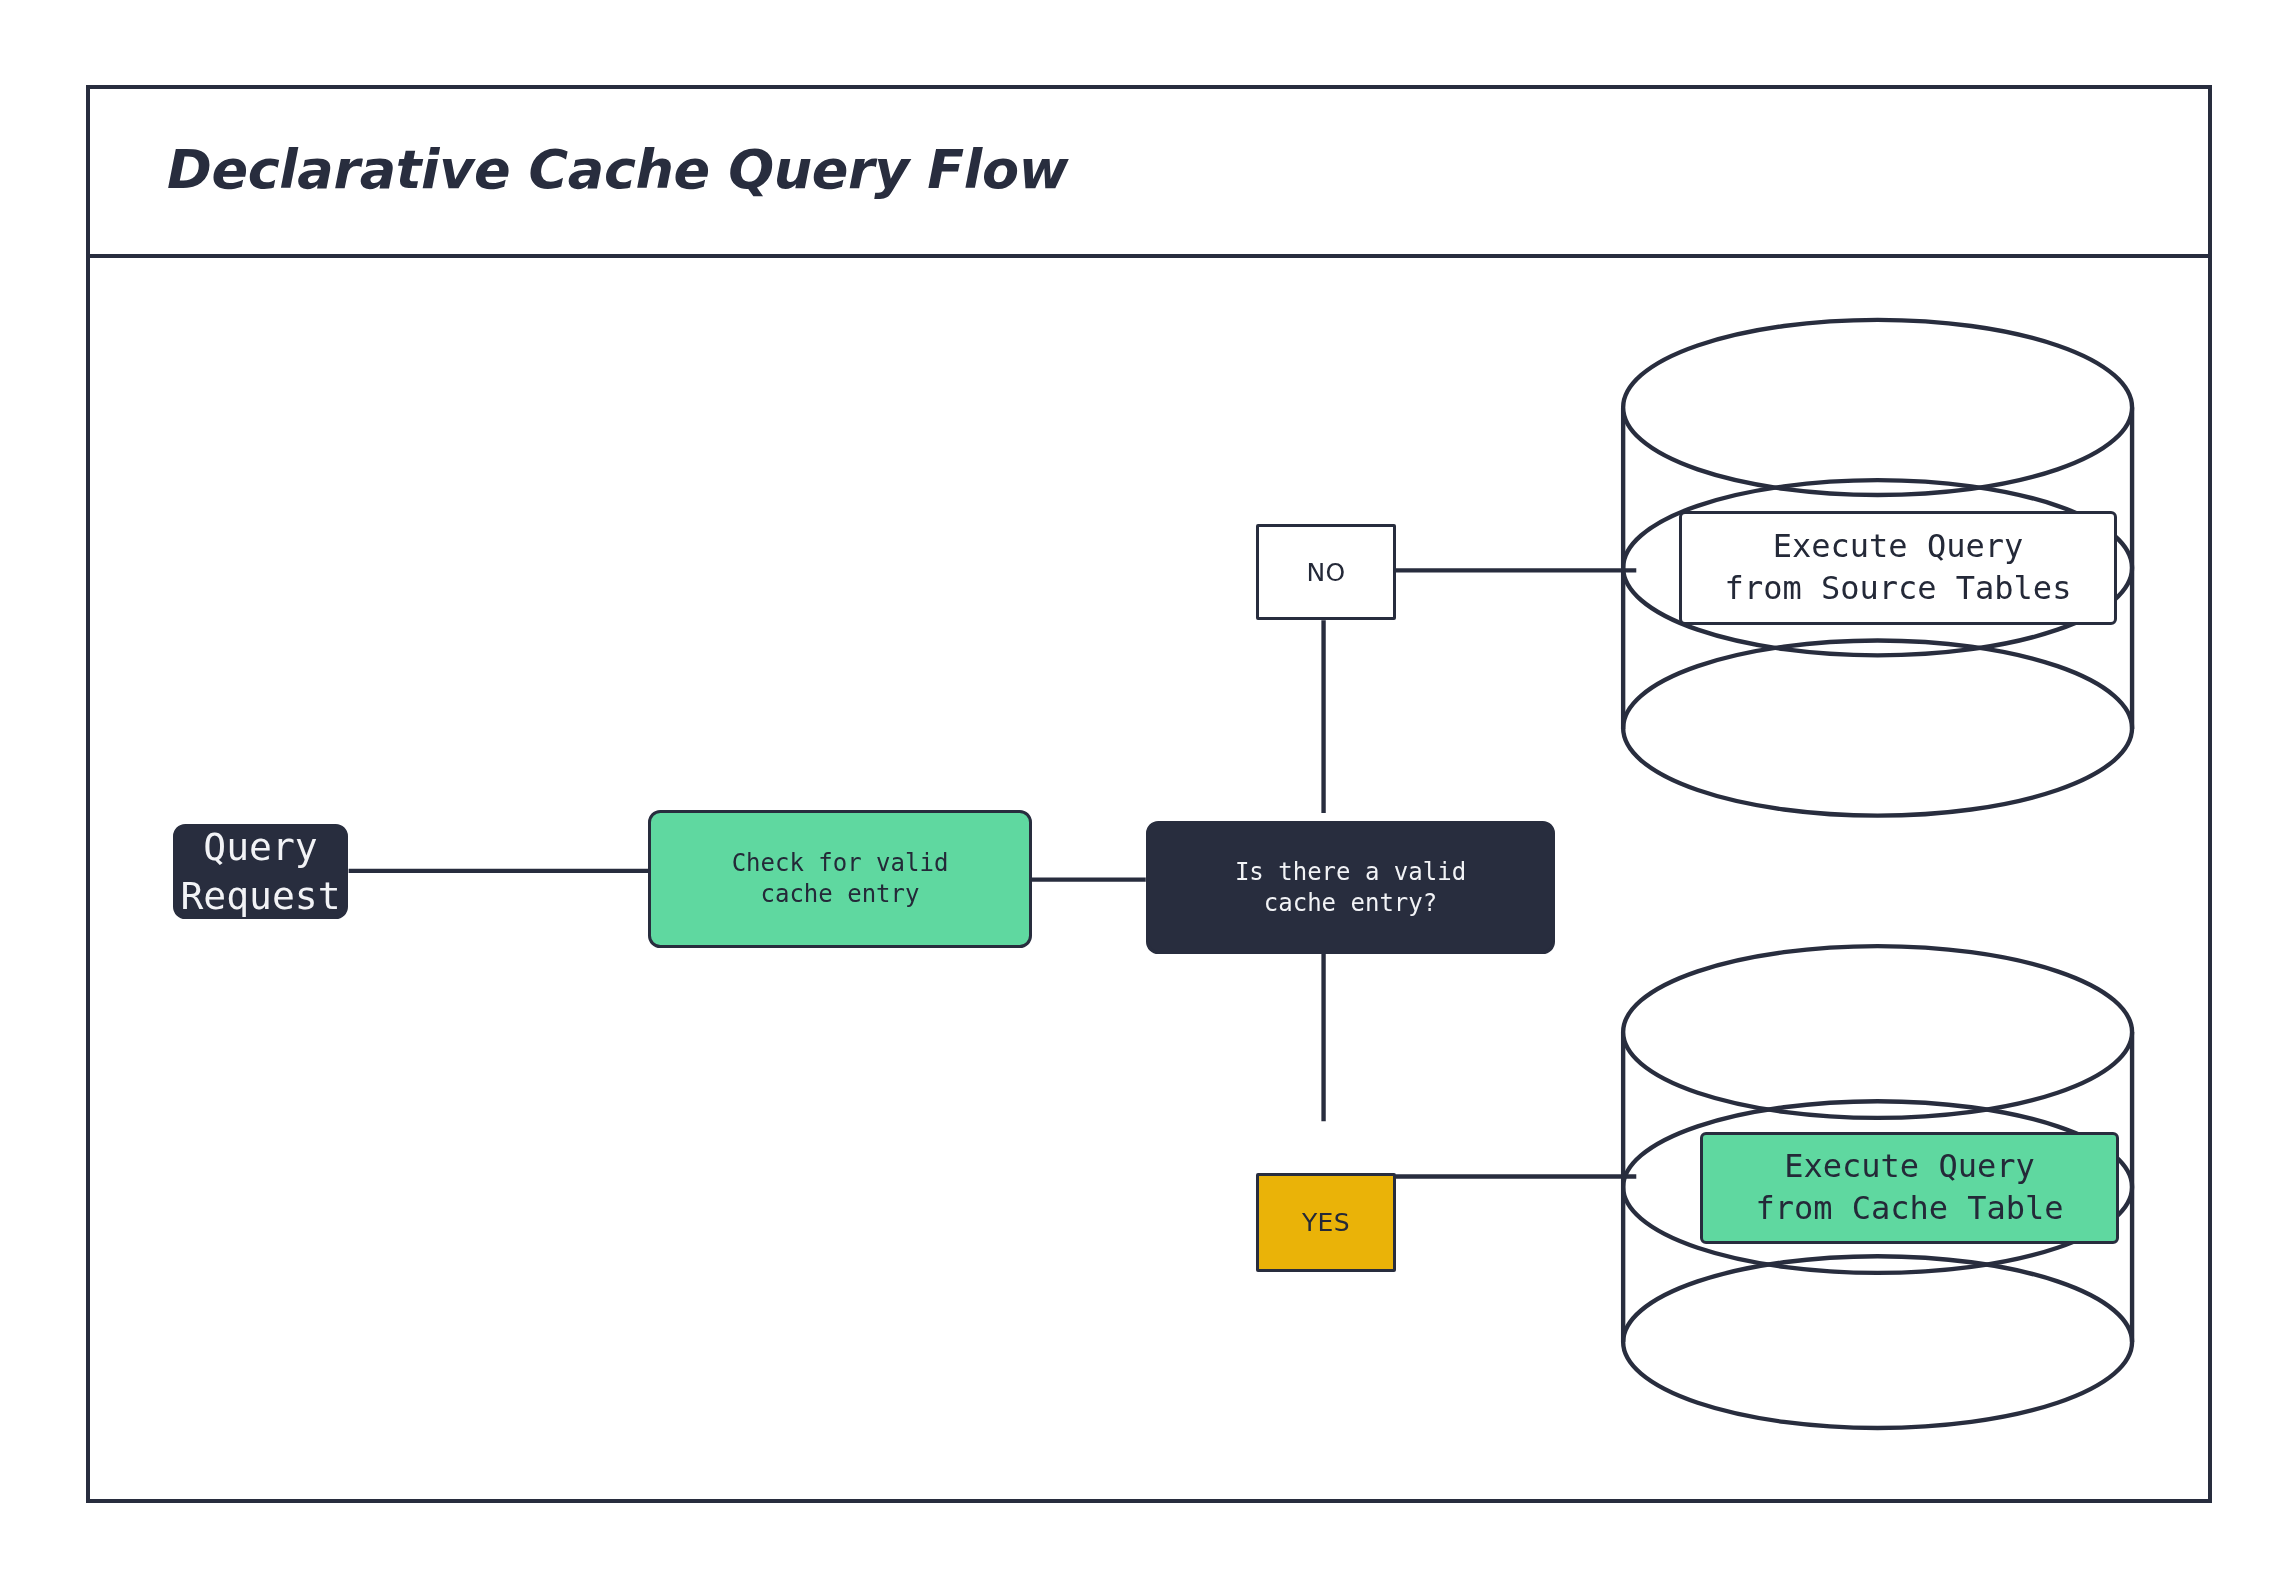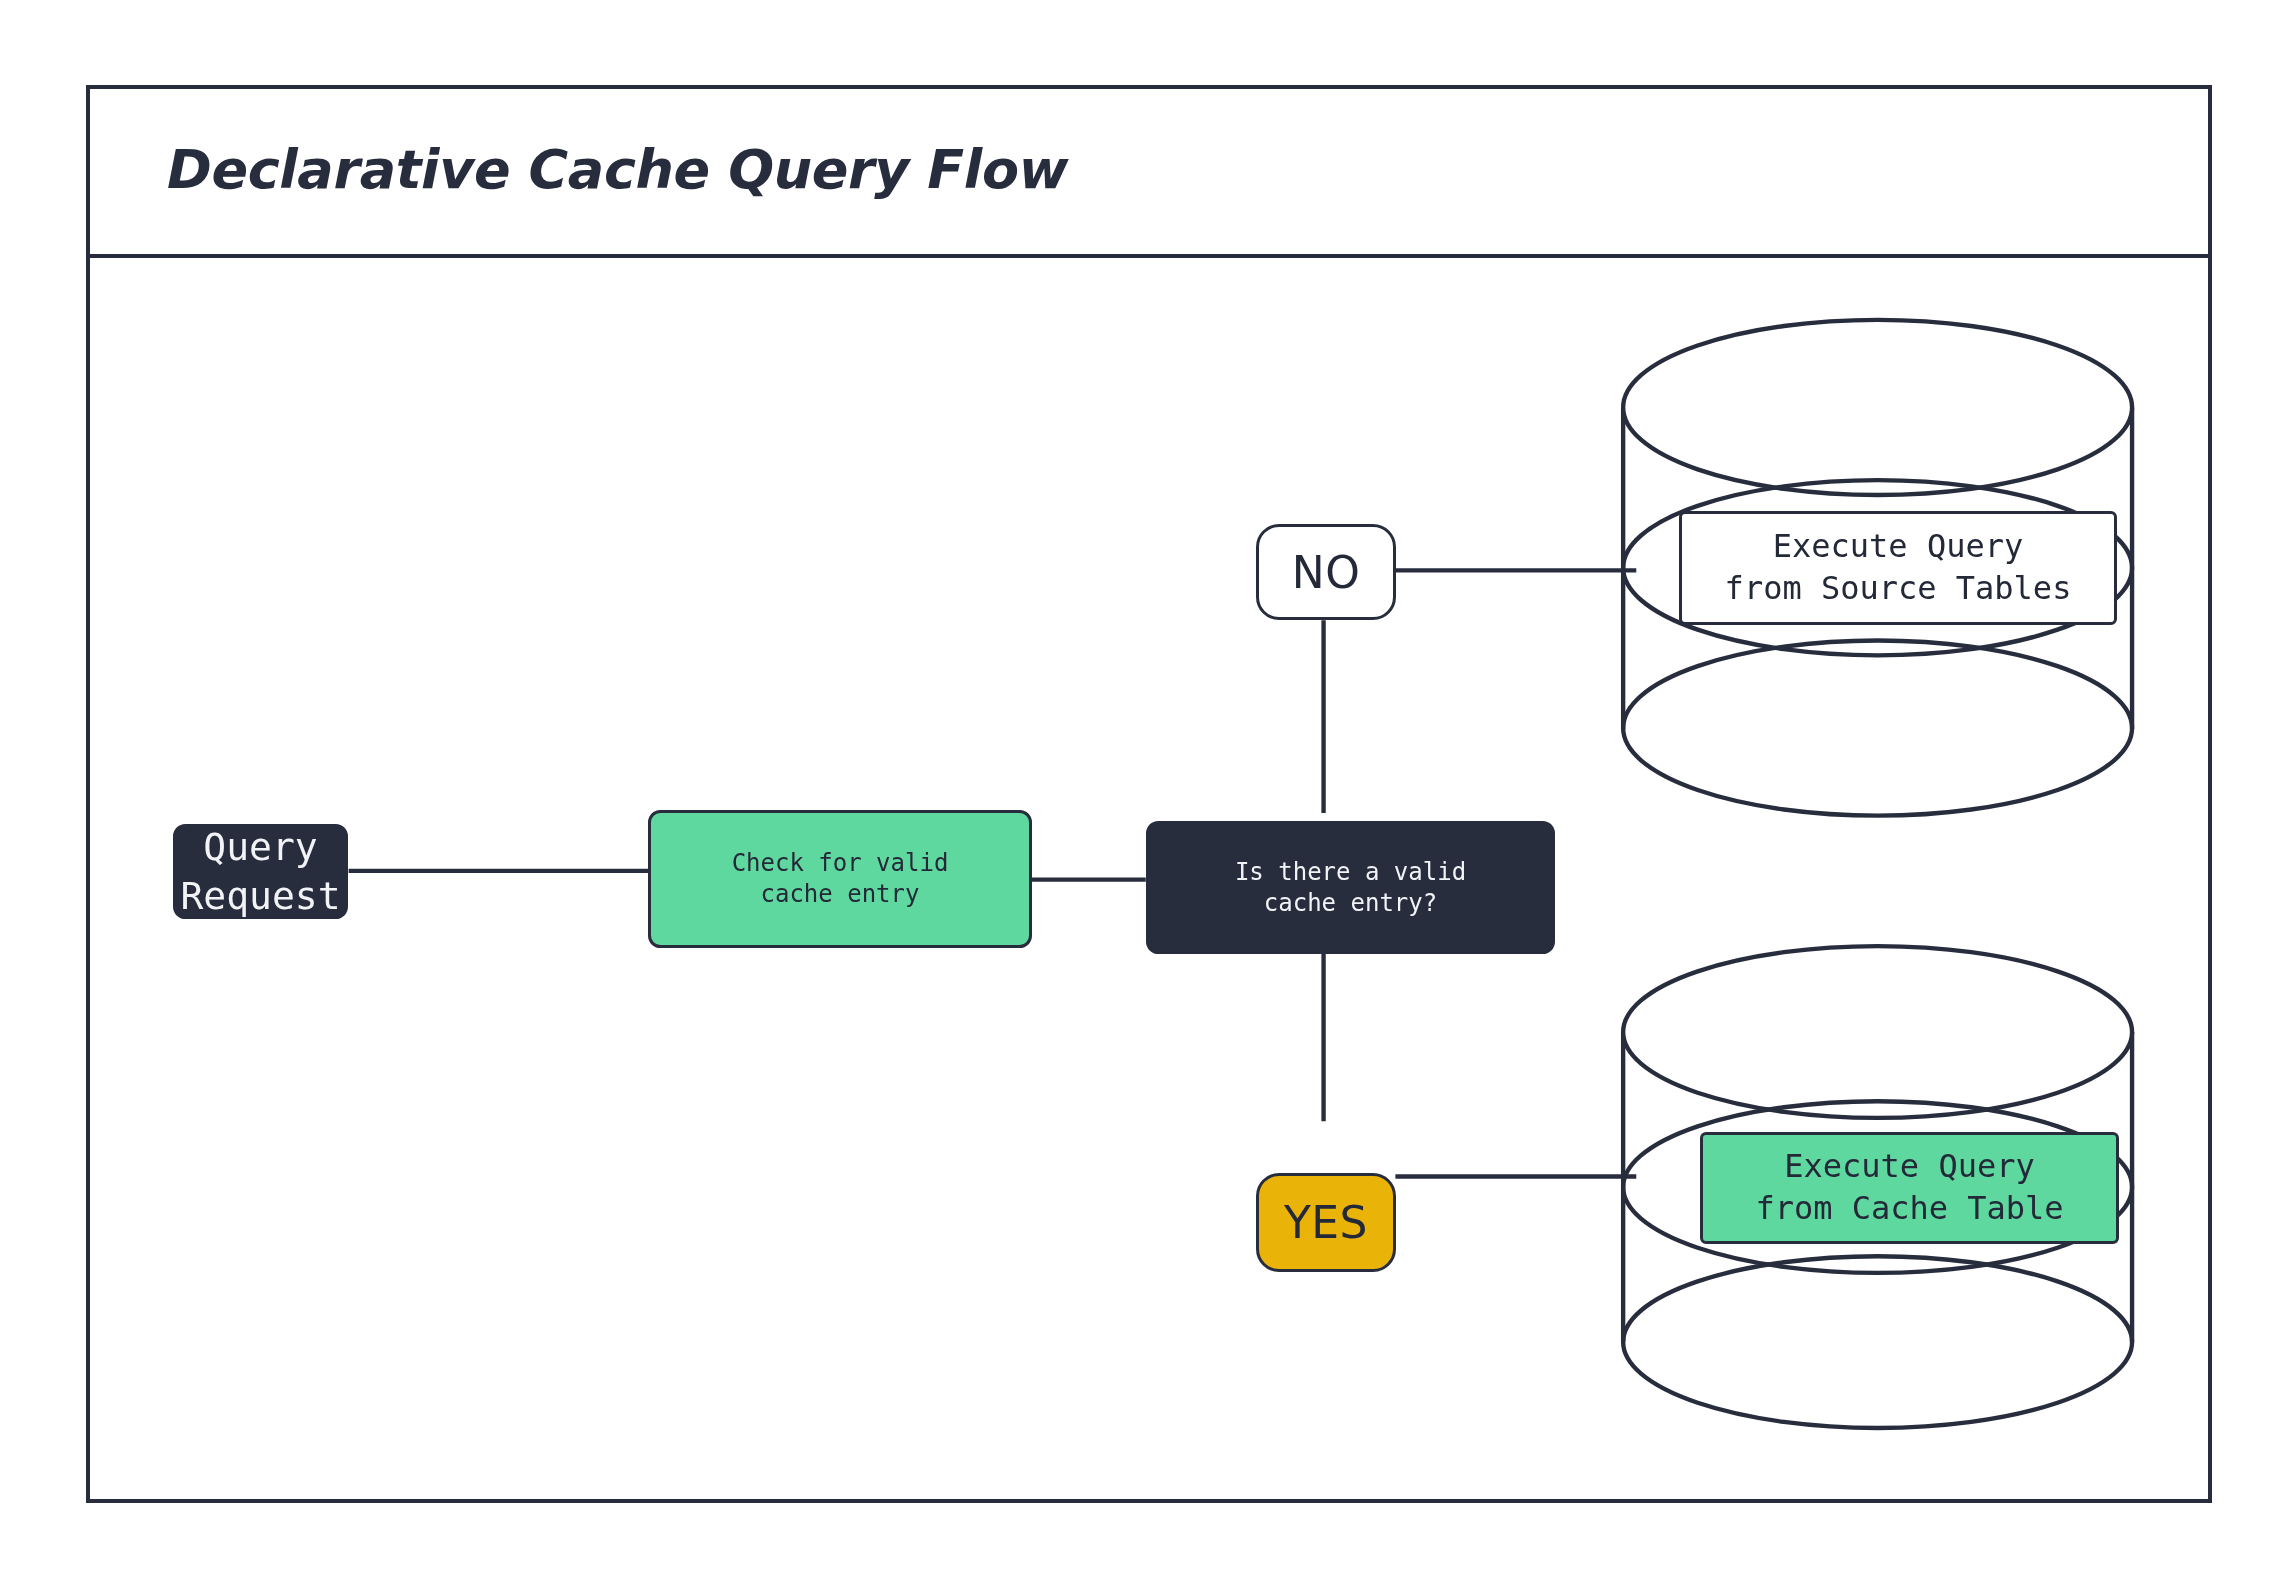--- a/index.html
+++ b/index.html
@@ -105,22 +105,22 @@
   }
 
   
   .edge-label {
     position: absolute;
     box-sizing: border-box;
     display: flex;
     align-items: center;
     justify-content: center;
     font-family: "DejaVu Sans", sans-serif;
-    font-size: 44px;
-    border-radius: 23px;
+    font-size: 25px;
+    border-radius: 2px;
     border: 3.5px solid #282D3E;
     letter-spacing: 0.4px;
   }
   #label-no {
     left: 1256px; top: 524px;
     width: 140px; height: 96px;
     background: #ffffff;
     color: #242938;
   }
   #label-yes {

